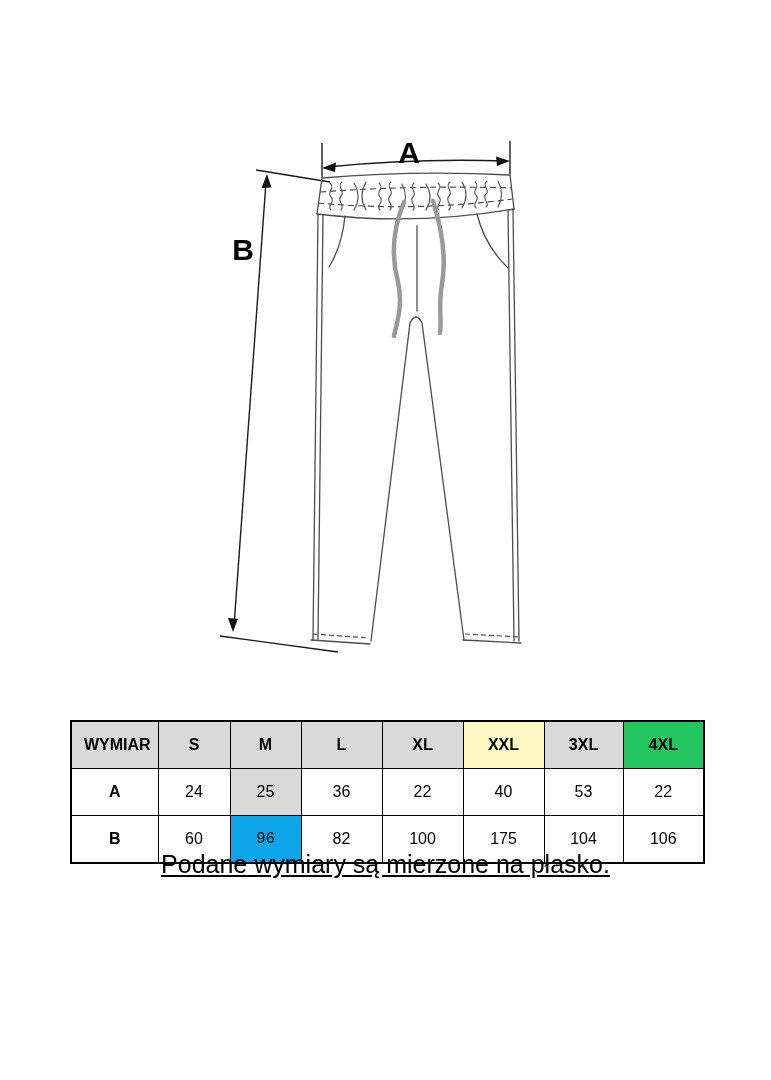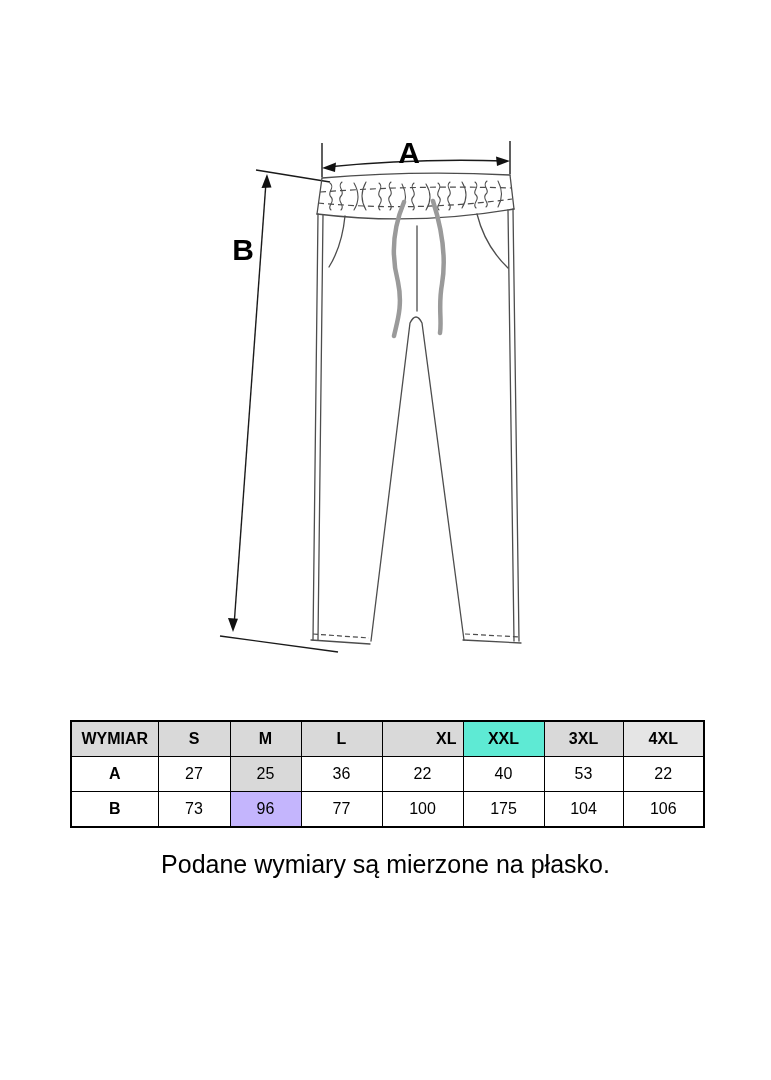--- a/index.html
+++ b/index.html
@@ -13,26 +13,26 @@
   svg .hemdash{fill:none;stroke:#4d4d4d;stroke-width:1.2;stroke-dasharray:5 3;}
   svg .gather{fill:none;stroke:#4d4d4d;stroke-width:1.1;stroke-linecap:round;}
   svg .string{fill:none;stroke-width:4.5;stroke-linecap:round;}
   svg .dim{fill:none;stroke:#1a1a1a;stroke-width:1.4;}
   svg .dimhead{fill:#111;stroke:none;}
   svg .dimlabel{font-family:"Liberation Sans","DejaVu Sans",sans-serif;font-size:30px;font-weight:bold;fill:#000;}
   .table-wrap{position:absolute;left:70px;top:720px;}
   table.size-table{border-collapse:collapse;table-layout:fixed;width:633px;
     border:2px solid #000;font-size:16px;}
   table.size-table td,table.size-table th{
-    border:1px solid #000;height:22px;padding:6px;text-align:center;vertical-align:middle;
+    border:1px solid #000;height:22px;padding:12px;text-align:center;vertical-align:middle;
     font-weight:normal;background:#fff;line-height:1;}
   table.size-table th{font-weight:bold;}
   table.size-table td.rowlabel{font-weight:bold;}
   .note{position:absolute;left:0;top:850px;width:771px;text-align:center;
-    font-size:25px;color:#000;}
+    font-size:25px;color:#000;text-decoration:underline;}
 </style>
 </head>
 <body>
 
 <div class="page">
 
   <div class="diagram-wrap">
     <svg width="771" height="700" viewBox="0 0 771 700" xmlns="http://www.w3.org/2000/svg">
 
       <g>
@@ -113,42 +113,42 @@
           <col style="width:81px">
           <col style="width:79px">
           <col style="width:81px">
       </colgroup>
     <thead>
           <tr>
             <th style="background: rgb(217, 217, 217);">WYMIAR</th>
             <th style="background: rgb(217, 217, 217);">S</th>
             <th style="background: rgb(217, 217, 217);">M</th>
             <th style="background: rgb(217, 217, 217);">L</th>
-            <th style="background: rgb(217, 217, 217); text-align: right;">XL</th>
-            <th style="background: #5eead4;">XXL</th>
+            <th style="background: rgb(217, 217, 217);">XL</th>
+            <th style="background: #fef9c3;">XXL</th>
             <th style="background: rgb(217, 217, 217); margin-left: 32px;">3XL</th>
-            <th style="background: #e5e5e5;">4XL</th>
+            <th style="background: #22c55e;">4XL</th>
           </tr>
         </thead>
         <tbody>
           <tr>
             <td class="rowlabel">A</td>
-            <td>27</td>
+            <td>24</td>
             <td style="background: rgb(217, 217, 217);">25</td>
             <td>36</td>
             <td>22</td>
             <td>40</td>
             <td>53</td>
             <td>22</td>
           </tr>
           <tr>
             <td class="rowlabel">B</td>
-            <td>73</td>
-            <td style="background: #c4b5fd;">96</td>
-            <td>77</td>
+            <td>60</td>
+            <td style="background: #0ea5e9; font-family: Liberation Mono, monospace;">96</td>
+            <td>82</td>
             <td>100</td>
             <td>175</td>
             <td>104</td>
             <td>106</td>
           </tr>
         </tbody>
       </table>
   </div>
 
   <div class="note">Podane wymiary są mierzone na płasko.</div>

